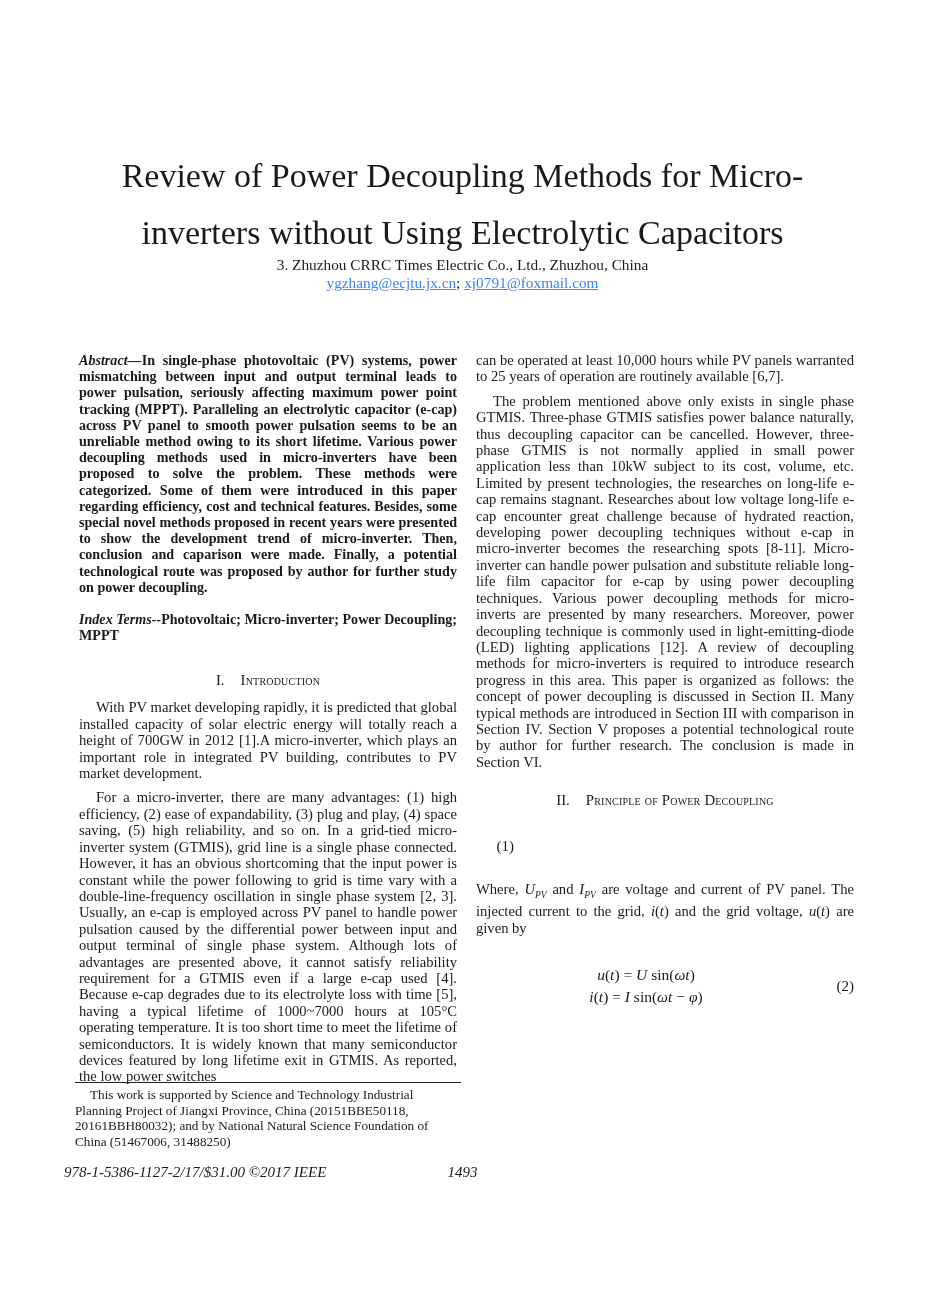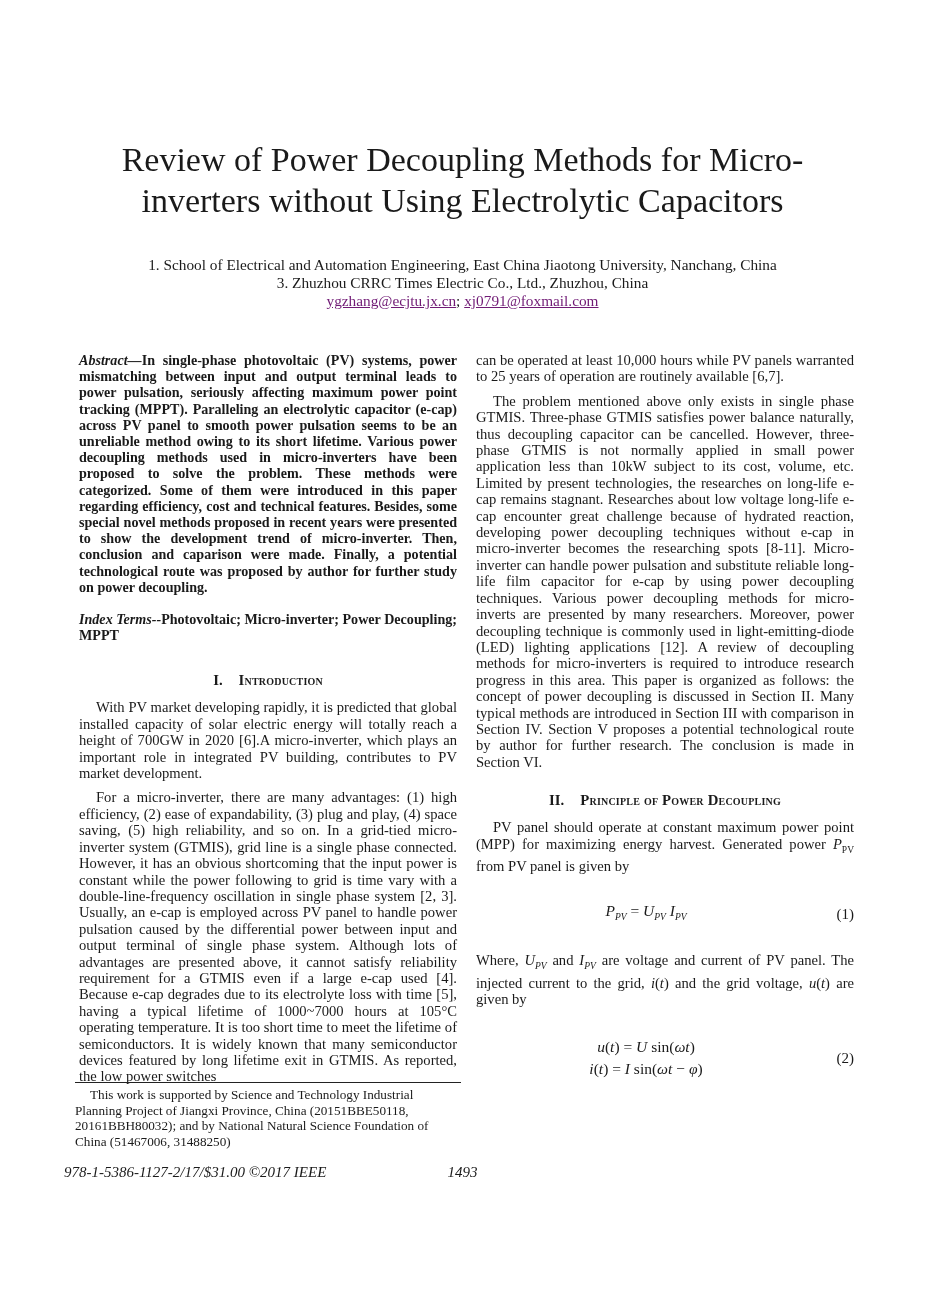--- a/index.html
+++ b/index.html
@@ -6,44 +6,44 @@
   .page{
     position:relative;
     width:925px;height:1309px;
     background:#ffffff;
     color:#1a1a1a;
     font-family:"Liberation Serif","DejaVu Serif",serif;
     overflow:hidden;
   }
   
   .title-block{position:absolute;top:139px;left:0;right:0;text-align:center;}
-  .title-line{font-size:34px;line-height:41px;font-weight:400;margin:0;}
+  .title-line{font-size:34px;line-height:41px;font-weight:400;margin:16px;}
   .byline{position:absolute;top:256px;left:0;right:0;text-align:center;}
   .authors{font-size:16.5px;line-height:20px;margin-bottom:3px;}
   .authors sup{font-size:10px;}
   .affil{font-size:15.3px;line-height:18px;}
   .emails{font-size:15.3px;line-height:18px;}
-  .emails a{color:#701a75;text-decoration:underline;}
+  .emails a{color:#3b82f6;text-decoration:underline;}
   .email-sep{color:#1a1a1a;}
   
   .col{position:absolute;top:352px;width:378px;}
   .col-left{left:79px;}
   .col-right{left:476px;}
   .col p{
     font-size:14.6px;line-height:16.4px;
     text-align:justify;margin:0;
   }
   .col p.indent{text-indent:17px;}
   .col p + p{margin-top:8px;}
   .abstract{font-weight:bold;font-size:14.1px !important;line-height:16.2px !important;}
   .abstract .lbl{font-style:italic;}
   .index-terms{font-weight:bold;font-size:14.1px !important;line-height:16.2px !important;margin-top:16px !important;}
   .index-terms .lbl{font-style:italic;}
   h2.section{
-    font-size:14.8px;font-weight:700;text-align:center;
+    font-size:14.8px;font-weight:400;text-align:center;
     margin:29px 0 10px 0;
   }
   .col-right h2.section{margin-top:22px;}
   .sec-num{margin-right:16px;}
   .sc{font-variant:small-caps;letter-spacing:0.2px;}
   .it{font-style:italic;}
   sub{font-size:9.5px;}
   
   .equation{
     display:flex;align-items:center;
@@ -70,48 +70,45 @@
 <body>
 
 <div class="page">
 
   <div class="title-block">
     <div class="title-line">Review of Power Decoupling Methods for Micro-</div>
     <div class="title-line">inverters without Using Electrolytic Capacitors</div>
   </div>
 
   <div class="byline">
-    <div class="affil">1. School of Electrical and Automation Engineering, East China Jiaotong University, Nanchang, China</div>
     <div class="affil">3. Zhuzhou CRRC Times Electric Co., Ltd., Zhuzhou, China</div>
     <div class="emails">
       <a href="#">ygzhang@ecjtu.jx.cn</a><span class="email-sep">; </span><a href="#">xj0791@foxmail.com</a>
     </div>
   </div>
 
   <div class="col col-left">
     <p class="abstract"><span class="lbl">Abstract—</span><span>In single-phase photovoltaic (PV) systems, power mismatching between input and output terminal leads to power pulsation, seriously affecting maximum power point tracking (MPPT). Paralleling an electrolytic capacitor (e-cap) across PV panel to smooth power pulsation seems to be an unreliable method owing to its short lifetime. Various power decoupling methods used in micro-inverters have been proposed to solve the problem. These methods were categorized. Some of them were introduced in this paper regarding efficiency, cost and technical features. Besides, some special novel methods proposed in recent years were presented to show the development trend of micro-inverter. Then, conclusion and caparison were made. Finally, a potential technological route was proposed by author for further study on power decoupling.</span></p>
 
     <p class="index-terms"><span class="lbl">Index Terms--</span><span>Photovoltaic; Micro-inverter; Power Decoupling; MPPT</span></p>
 
     <h2 class="section"><span class="sec-num">I.</span><span class="sc">Introduction</span></h2>
 
-    <p class="indent">With PV market developing rapidly, it is predicted that global installed capacity of solar electric energy will totally reach a height of 700GW in 2020 [6].A micro-inverter, which plays an important role in integrated PV building, contributes to PV market development.</p>
+    <p class="indent">With PV market developing rapidly, it is predicted that global installed capacity of solar electric energy will totally reach a height of 700GW in 2012 [1].A micro-inverter, which plays an important role in integrated PV building, contributes to PV market development.</p>
     <p class="indent">For a micro-inverter, there are many advantages: (1) high efficiency, (2) ease of expandability, (3) plug and play, (4) space saving, (5) high reliability, and so on. In a grid-tied micro-inverter system (GTMIS), grid line is a single phase connected. However, it has an obvious shortcoming that the input power is constant while the power following to grid is time vary with a double-line-frequency oscillation in single phase system [2, 3]. Usually, an e-cap is employed across PV panel to handle power pulsation caused by the differential power between input and output terminal of single phase system. Although lots of advantages are presented above, it cannot satisfy reliability requirement for a GTMIS even if a large e-cap used [4]. Because e-cap degrades due to its electrolyte loss with time [5], having a typical lifetime of 1000~7000 hours at 105°C operating temperature. It is too short time to meet the lifetime of semiconductors. It is widely known that many semiconductor devices featured by long lifetime exit in GTMIS. As reported, the low power switches</p>
   </div>
 
   <div class="col col-right">
     <p>can be operated at least 10,000 hours while PV panels warranted to 25 years of operation are routinely available [6,7].</p>
     <p class="indent">The problem mentioned above only exists in single phase GTMIS. Three-phase GTMIS satisfies power balance naturally, thus decoupling capacitor can be cancelled. However, three-phase GTMIS is not normally applied in small power application less than 10kW subject to its cost, volume, etc. Limited by present technologies, the researches on long-life e-cap remains stagnant. Researches about low voltage long-life e-cap encounter great challenge because of hydrated reaction, developing power decoupling techniques without e-cap in micro-inverter becomes the researching spots [8-11]. Micro-inverter can handle power pulsation and substitute reliable long-life film capacitor for e-cap by using power decoupling techniques. Various power decoupling methods for micro-inverts are presented by many researchers. Moreover, power decoupling technique is commonly used in light-emitting-diode (LED) lighting applications [12]. A review of decoupling methods for micro-inverters is required to introduce research progress in this area. This paper is organized as follows: the concept of power decoupling is discussed in Section II. Many typical methods are introduced in Section III with comparison in Section IV. Section V proposes a potential technological route by author for further research. The conclusion is made in Section VI.</p>
 
     <h2 class="section"><span class="sec-num">II.</span><span class="sc">Principle of Power Decoupling</span></h2>
 
-    <p class="indent"><span>PV panel should operate at constant maximum power point (MPP) for maximizing energy harvest. Generated power </span><span class="it">P</span><sub>PV</sub><span> from PV panel is given by</span></p>
 
     <div class="equation">
-      <span class="eq-body"><span class="it">P</span><sub class="it">PV</sub><span> = </span><span class="it">U</span><sub class="it">PV</sub><span>&nbsp;</span><span class="it">I</span><sub class="it">PV</sub></span>
       <span class="eq-num">(1)</span>
     </div>
 
     <p><span>Where, </span><span class="it">U</span><sub class="it">PV</sub><span> and </span><span class="it">I</span><sub class="it">PV</sub><span> are voltage and current of PV panel. The injected current to the grid, </span><span class="it">i</span><span>(</span><span class="it">t</span><span>) and the grid voltage, </span><span class="it">u</span><span>(</span><span class="it">t</span><span>) are given by</span></p>
 
     <div class="equation">
       <span class="eq-body">
         <span class="eq-lines">
           <div><span class="it">u</span><span>(</span><span class="it">t</span><span>) = </span><span class="it">U</span><span>&nbsp;sin(</span><span class="it">ωt</span><span>)</span></div>
           <div><span class="it">i</span><span>(</span><span class="it">t</span><span>) = </span><span class="it">I</span><span>&nbsp;sin(</span><span class="it">ωt</span><span> − </span><span class="it">φ</span><span>)</span></div>

